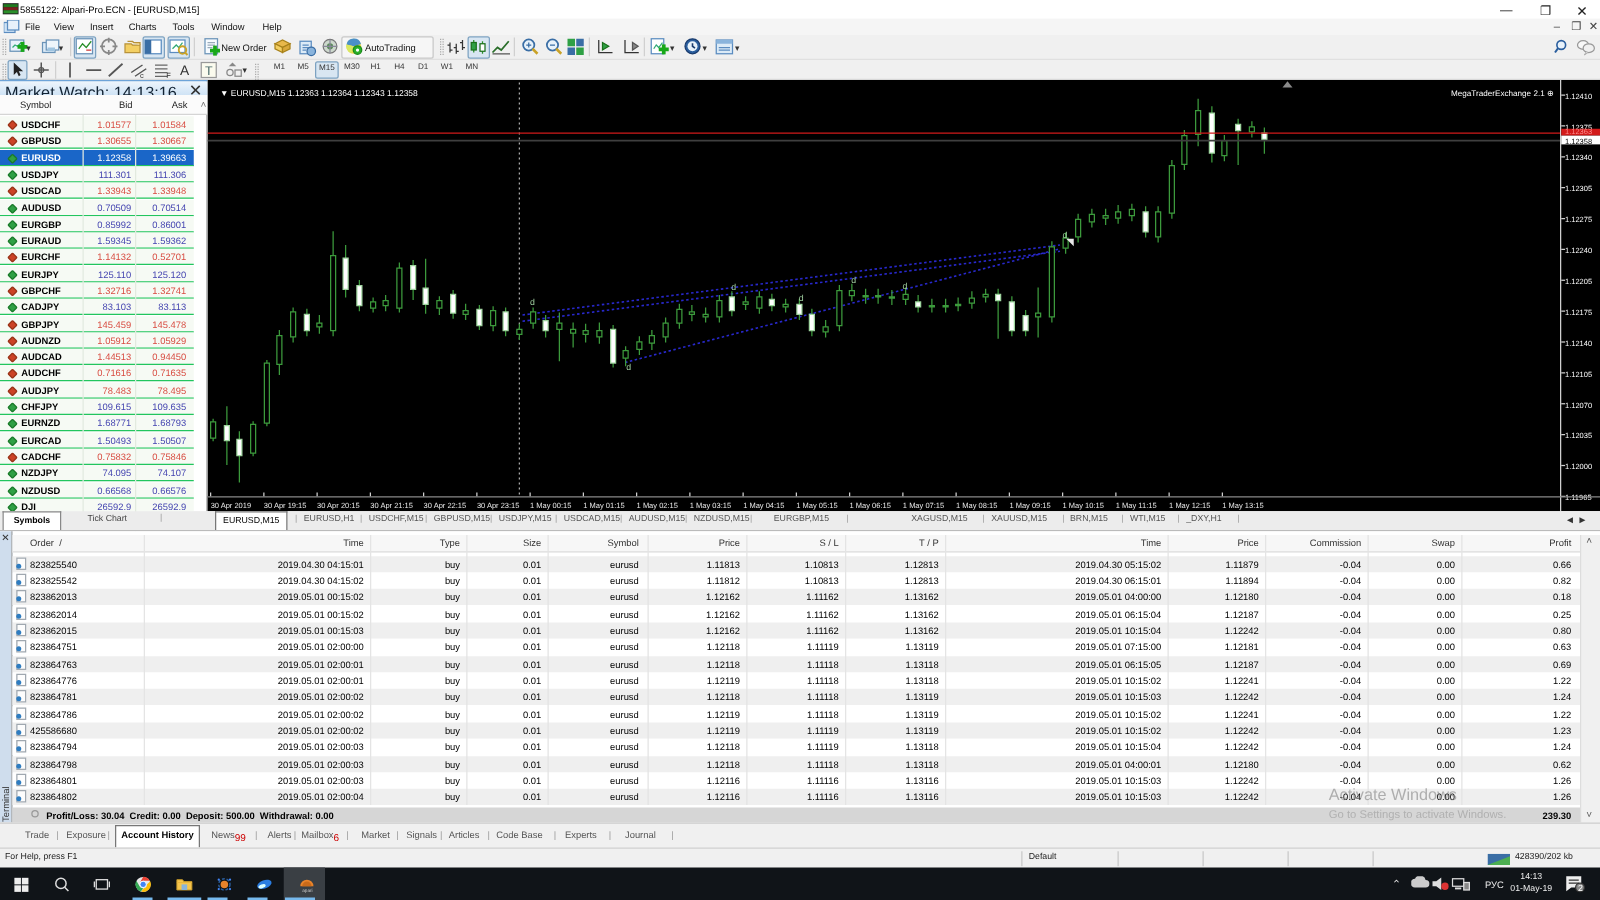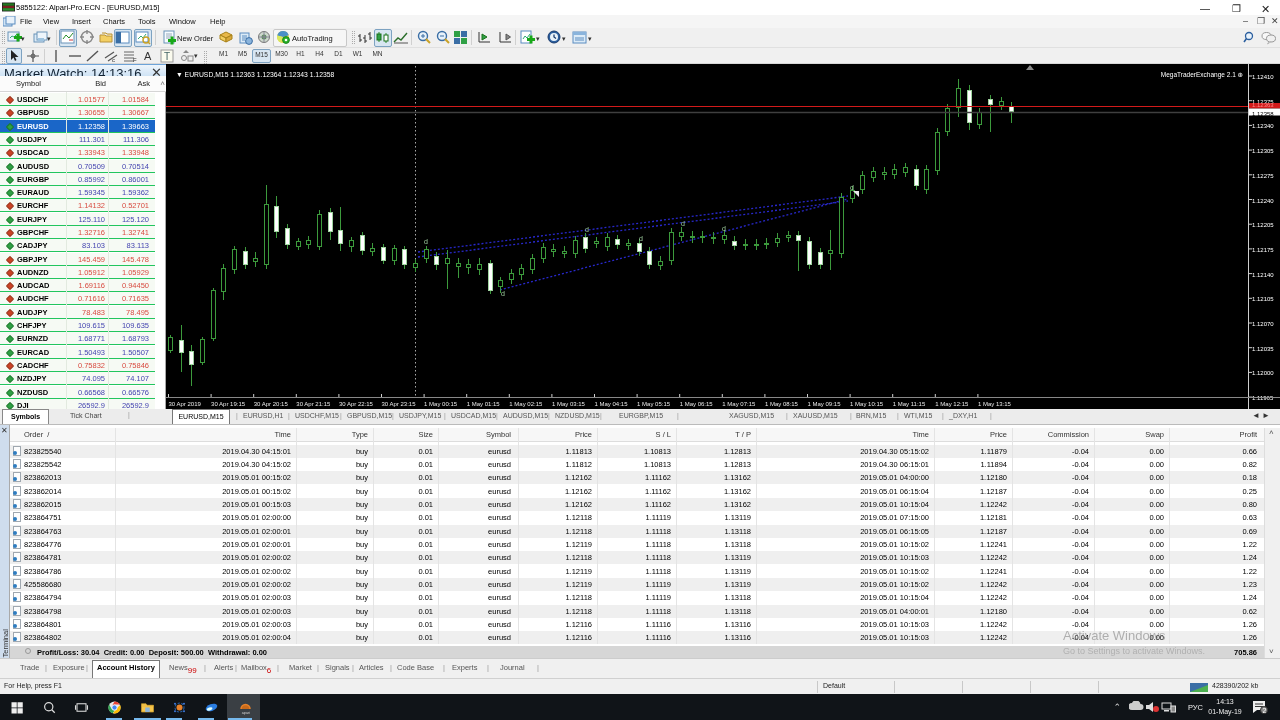--- a/index.html
+++ b/index.html
@@ -384,21 +384,21 @@
     </div>
 <div class="mwrow" style="top:202px">
       <span class="sic adn"></span>
       <span class="msym">AUDNZD</span>
       <span class="mbid rv">1.05912</span>
       <span class="mask rv">1.05929</span>
     </div>
 <div class="mwrow" style="top:215px">
       <span class="sic adn"></span>
       <span class="msym">AUDCAD</span>
-      <span class="mbid rv">1.69116</span>
+      <span class="mbid rv">1.44513</span>
       <span class="mask rv">0.94450</span>
     </div>
 <div class="mwrow" style="top:228px">
       <span class="sic adn"></span>
       <span class="msym">AUDCHF</span>
       <span class="mbid rv">0.71616</span>
       <span class="mask rv">0.71635</span>
     </div>
 <div class="mwrow" style="top:242px">
       <span class="sic adn"></span>
@@ -1089,21 +1089,21 @@
     <div style="position:absolute;left:597px;top:3px;width:1px;height:216px;background:#e4e4e4"></div>
     <div style="position:absolute;left:676px;top:3px;width:1px;height:216px;background:#e4e4e4"></div>
     <div style="position:absolute;left:756px;top:3px;width:1px;height:216px;background:#e4e4e4"></div>
     <div style="position:absolute;left:934px;top:3px;width:1px;height:216px;background:#e4e4e4"></div>
     <div style="position:absolute;left:1012px;top:3px;width:1px;height:216px;background:#e4e4e4"></div>
     <div style="position:absolute;left:1094px;top:3px;width:1px;height:216px;background:#e4e4e4"></div>
     <div style="position:absolute;left:1169px;top:3px;width:1px;height:216px;background:#e4e4e4"></div>
  <div id="tsummary">
   <span style="position:absolute;left:15px;top:2px;width:6px;height:6px;border:1px solid #999;border-radius:50%"></span>
   <span style="position:absolute;left:27px">Profit/Loss: 30.04&nbsp; Credit: 0.00&nbsp; Deposit: 500.00&nbsp; Withdrawal: 0.00</span>
-  <span style="position:absolute;right:7px">705.86</span>
+  <span style="position:absolute;right:7px">239.30</span>
  </div>
  <div id="tscroll">
       <div style="position:absolute;top:0;left:4px;font-size:8px;color:#555">˄</div>
       <div style="position:absolute;bottom:2px;left:4px;font-size:8px;color:#555">˅</div>
     </div>
  <div style="position:absolute;left:1063px;top:203px;font-size:13px;color:rgba(120,120,120,0.55)">Activate Windows</div>
  <div style="position:absolute;left:1063px;top:221px;font-size:9px;color:rgba(140,140,140,0.5)">Go to Settings to activate Windows.</div>
 </div>
 
 <div class="abs" id="btabs">

